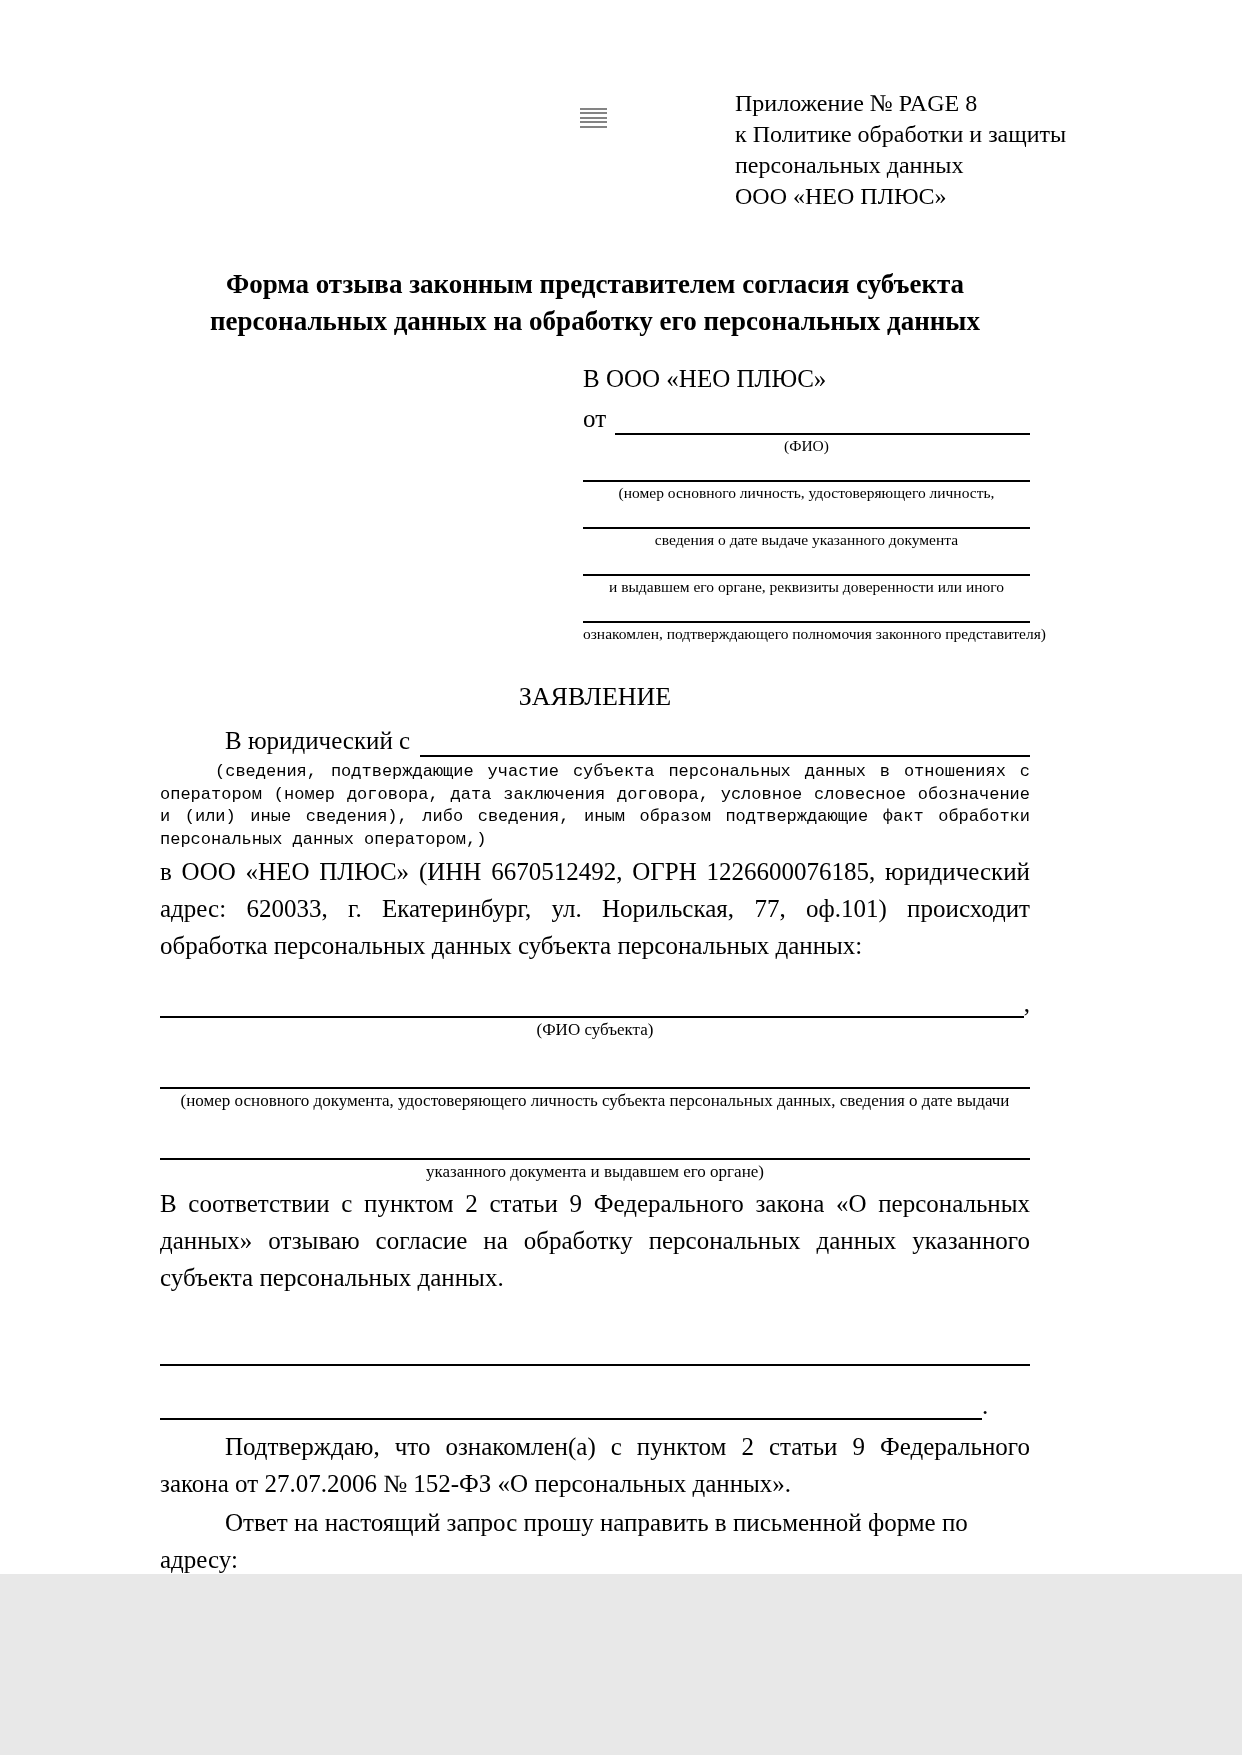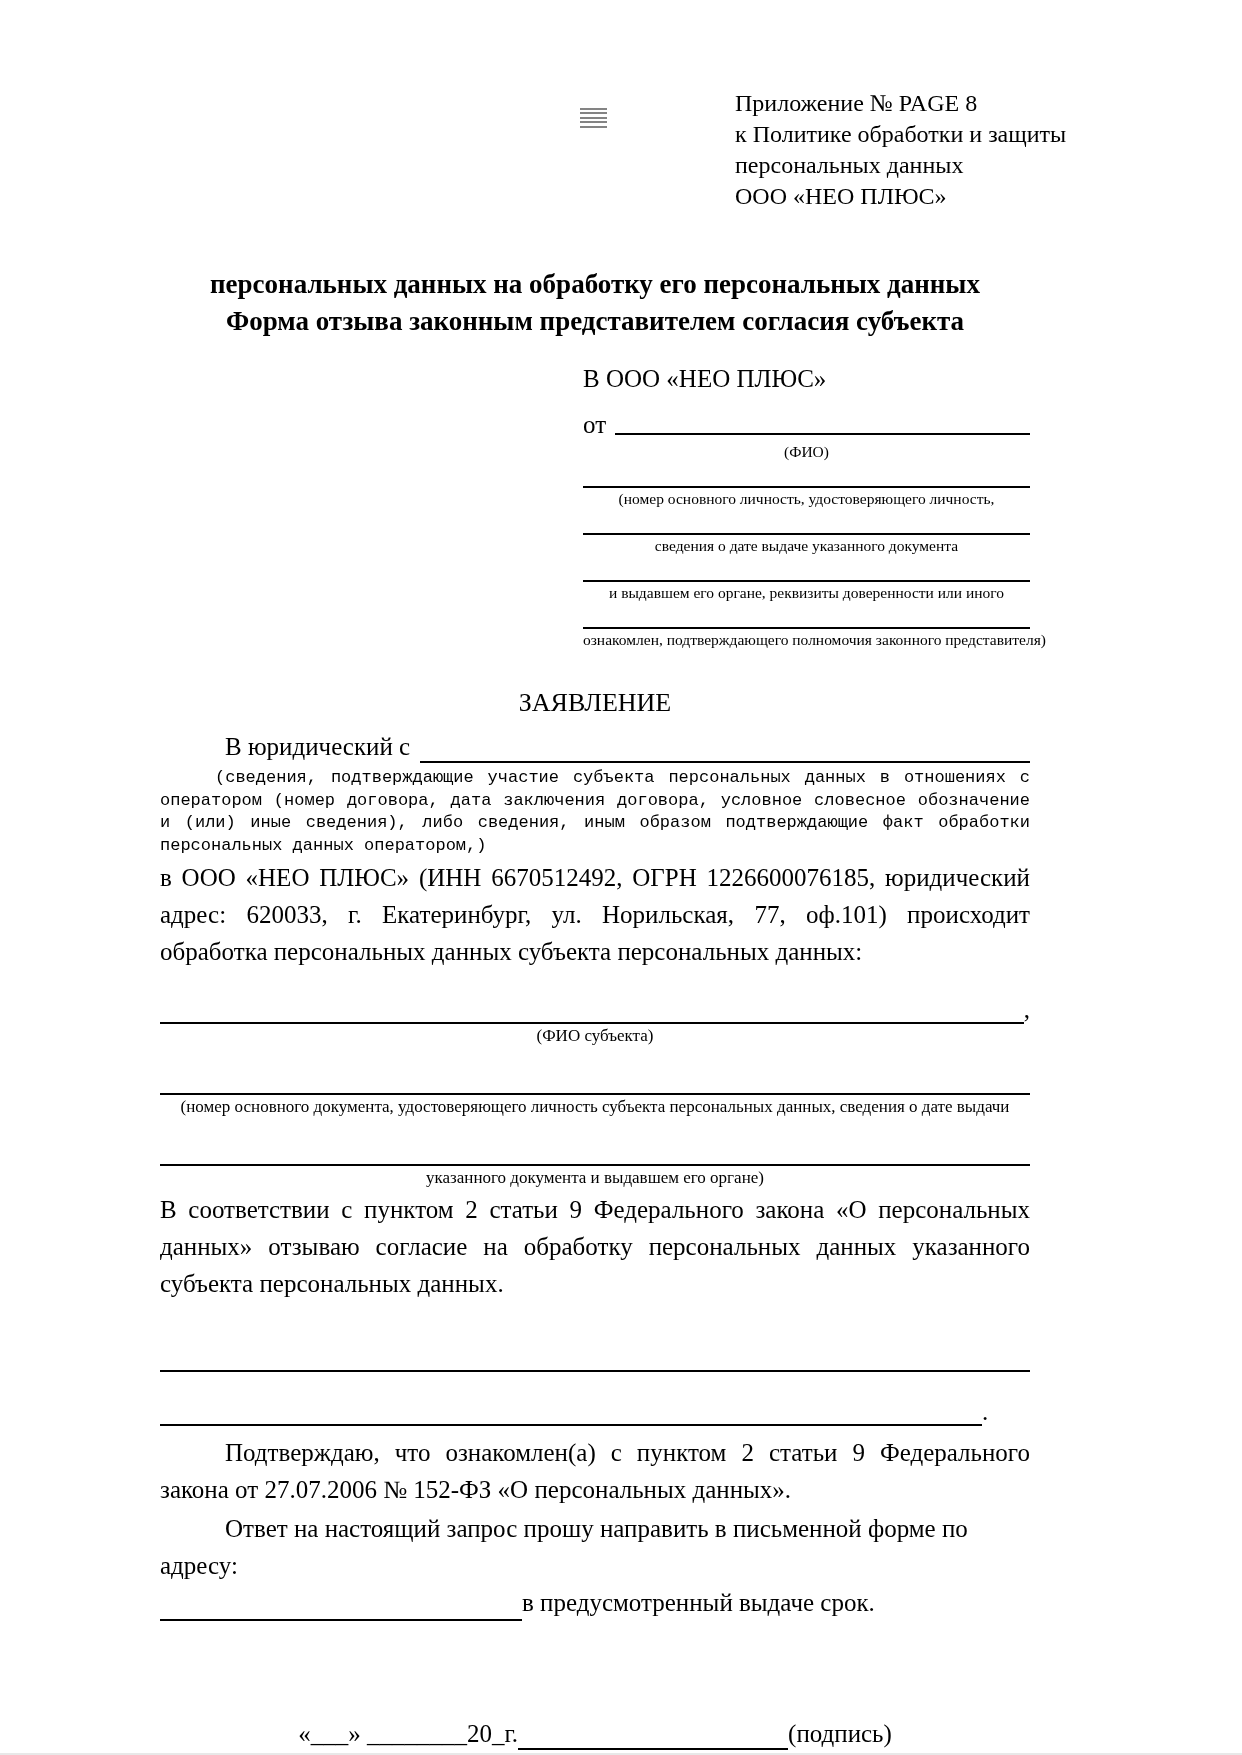--- a/index.html
+++ b/index.html
@@ -1,36 +1,36 @@
 <!DOCTYPE html>
 <html><head>
 <meta charset="utf-8">
 <style>
   html,body{margin:0;padding:0;background:#e8e8e8;}
   .page{
-    width:1242px;height:1753px;background:#ffffff;color:#000;
+    width:1242px;height:1574px;background:#ffffff;color:#000;
     box-sizing:border-box;padding:88px 212px 40px 160px;
     font-family:"Liberation Serif","DejaVu Serif",serif;
     position:relative;margin:0 auto;overflow:hidden;
   }
   
   .header-row{display:flex;align-items:flex-start;}
   .obj-icon{
     margin-left:420px;margin-top:20px;width:27px;height:21px;flex:0 0 auto;
     background:repeating-linear-gradient(to bottom,#6e6e6e 0 2px,transparent 2px 4.4px);
     opacity:.85;
   }
   .header-text{margin-left:128px;font-size:24px;line-height:31px;}
   .header-text div{white-space:nowrap;}
   
   .doc-title{margin-top:54px;text-align:center;font-weight:bold;font-size:27px;line-height:37px;}
   
   .addressee{margin-top:22px;margin-left:423px;width:447px;}
   .addr-to{font-size:25px;line-height:33px;}
-  .addr-from{display:flex;font-size:25px;line-height:32px;margin-top:14px;}
+  .addr-from{display:flex;align-items:flex-end;font-size:25px;line-height:32px;margin-top:8px;}
   .addr-from .fill{flex:1;margin-left:9px;}
   .fill{display:inline-block;border-bottom:2px solid #000;height:24px;}
   .fill-block{border-bottom:2px solid #000;height:24px;}
   .addr-caption{font-size:15.5px;line-height:20px;text-align:center;white-space:nowrap;margin-top:1px;}
   .addr-fill{height:24px;border-bottom:2px solid #000;}
   
   .stmt-heading{margin-top:36px;text-align:center;font-size:26px;line-height:34px;}
   .row{display:flex;align-items:flex-end;}
   .intro-row{margin-top:10px;font-size:25px;line-height:33px;padding-left:65px;}
   .intro-row .fill{flex:1;margin-left:10px;}
@@ -63,22 +63,22 @@
     <span class="obj-icon"></span>
     <div class="header-text">
       <div>Приложение №  PAGE 8</div>
       <div>к Политике обработки и защиты</div>
       <div>персональных данных</div>
       <div>ООО «НЕО ПЛЮС»</div>
     </div>
   </div>
 
   <div class="doc-title">
+    <div>Форма отзыва законным представителем согласия субъекта</div>
     <div>персональных данных на обработку его персональных данных</div>
-    <div>Форма отзыва законным представителем согласия субъекта</div>
   </div>
 
   <div class="addressee">
     <div class="addr-to">В ООО «НЕО ПЛЮС»</div>
     <div class="addr-from">
       <span>от</span>
       <span class="fill"></span>
     </div>
     <div class="addr-caption">(ФИО)</div>
 

